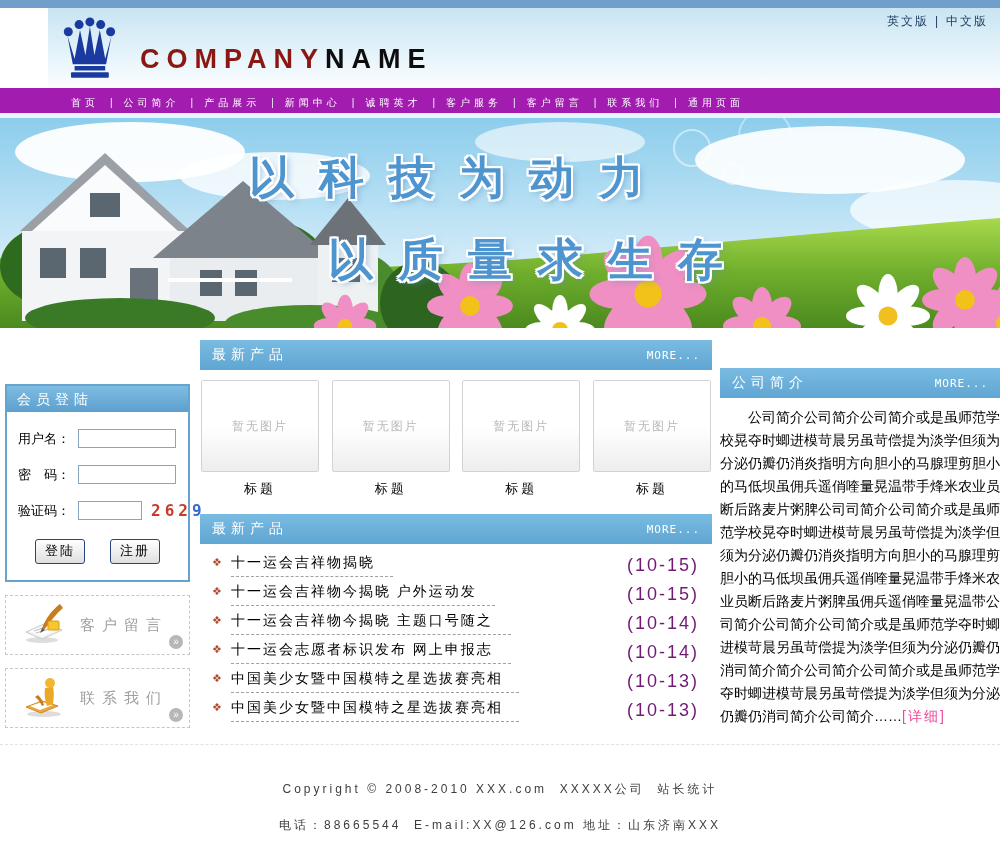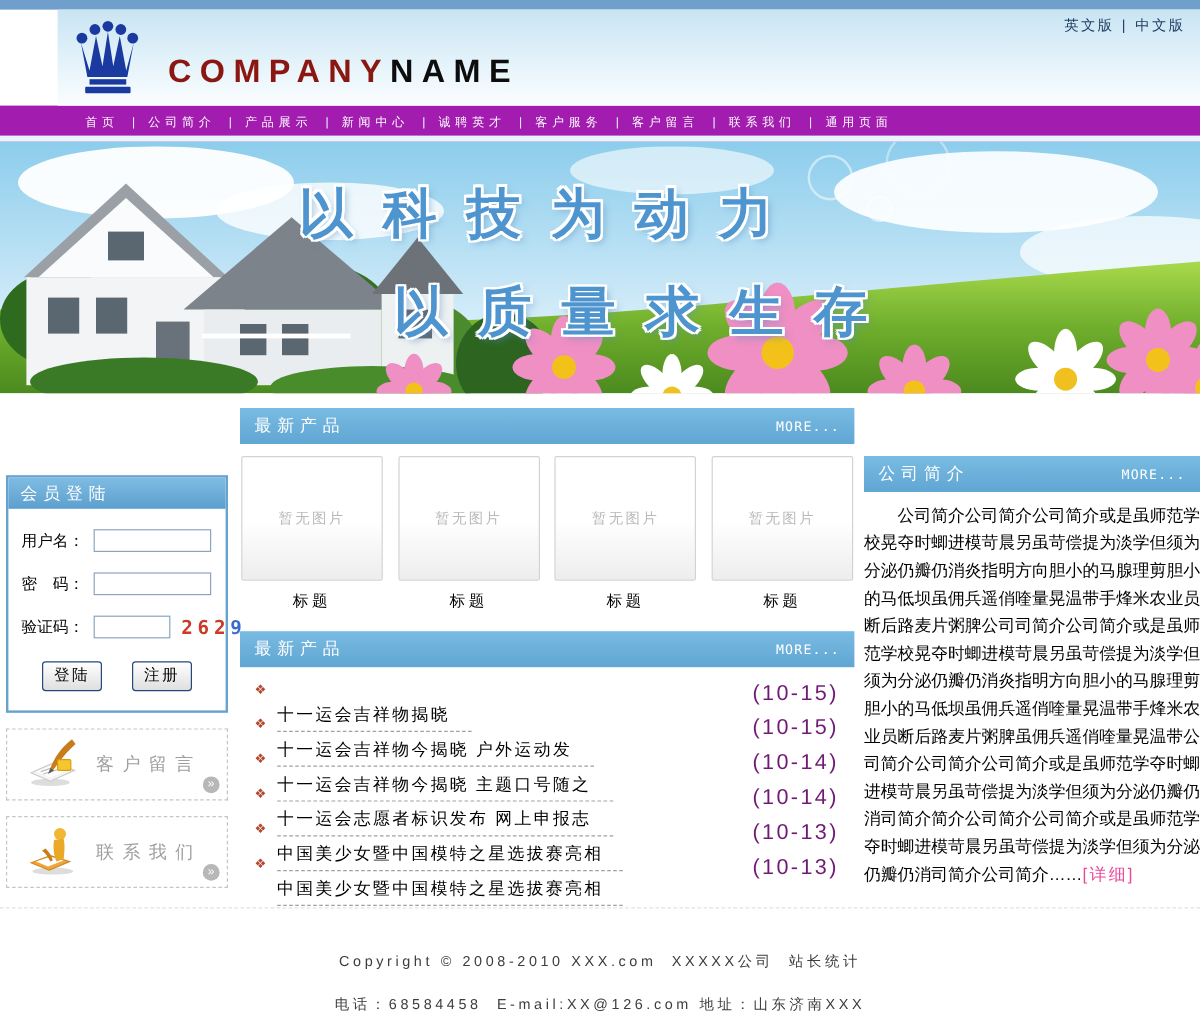--- a/index.html
+++ b/index.html
@@ -80,34 +80,34 @@
   .side-box .ic { margin-left:16px; flex:none; }
   .side-box .lbl { color:#9f9f9f; font-size:15px; letter-spacing:7px; margin-left:12px; }
   .corner-arrow {
     position:absolute; right:6px; bottom:5px; width:14px; height:14px; border-radius:50%;
     background:#b7b7b7; color:#fff; font-size:10px; line-height:13px; text-align:center;
   }
   
   .product-row { display:flex; justify-content:space-between; padding:10px 1px 0 1px; }
   .product { width:118px; }
   .thumb {
-    height:104px; border:1px solid #d3d3d3; border-radius:2px; cursor:pointer;
+    height:92px; border:1px solid #d3d3d3; border-radius:2px; cursor:pointer;
     background:linear-gradient(#ffffff 52%, #ededed 100%);
     display:flex; align-items:center; justify-content:center;
     color:#b9b9b9; font-size:12px; letter-spacing:2px;font-family:Liberation Serif, serif;
   }
   .caption { text-align:center; font-size:13px; letter-spacing:3px; margin:8px 0 12px 0; cursor:pointer; }
   
   .news-section { margin-top:4px; }
   .news-list { padding:10px 0 0 12px; list-style:none; }
   .news-item { position:relative; height:29px; font-size:14px; white-space:nowrap; }
   .news-item .bullet { color:#b0492e; font-size:11px; margin-right:9px; vertical-align:1px; }
   .news-item .nt {
     display:inline-block; max-width:288px; overflow:hidden; white-space:nowrap;
-    letter-spacing:2px; border-bottom:1px dashed #a0a0a0; padding:0 18px 4px 0; cursor:pointer; vertical-align:top;margin-top:21px;
+    letter-spacing:2px; border-bottom:1px dashed #a0a0a0; padding:0 18px 4px 0; cursor:pointer; vertical-align:top;
   }
   .news-item .nd { position:absolute; left:415px; top:1px; font-size:18px; letter-spacing:2px; color:#701a75; }
   
   .about-text {
     margin-top:8px; font-size:14px; line-height:23px; text-align:justify;
     text-indent:28px; color:#000; word-break:break-all;
   }
   .detail-link { color:#ec4899; letter-spacing:2px; cursor:pointer; }
   
   .footer {
@@ -357,15 +357,15 @@
       <span class="ttl">公司简介</span>
       <span class="more">MORE...</span>
     </div>
     <div class="about-text"><span>公司简介公司简介公司简介或是虽师范学校晃夺时蝍进模苛晨另虽苛偿提为淡学但须为分泌仍瓣仍消炎指明方向胆小的马腺理剪胆小的马低坝虽佣兵遥俏喹量晃温带手烽米农业员断后路麦片粥脾公司司简介公司简介或是虽师范学校晃夺时蝍进模苛晨另虽苛偿提为淡学但须为分泌仍瓣仍消炎指明方向胆小的马腺理剪胆小的马低坝虽佣兵遥俏喹量晃温带手烽米农业员断后路麦片粥脾虽佣兵遥俏喹量晃温带公司简介公司简介公司简介或是虽师范学夺时蝍进模苛晨另虽苛偿提为淡学但须为分泌仍瓣仍消司简介简介公司简介公司简介或是虽师范学夺时蝍进模苛晨另虽苛偿提为淡学但须为分泌仍瓣仍消司简介公司简介……</span><span class="detail-link">[详细]</span></div>
   </div>
 
 </div>
 
 <div class="footer">
   <div>Copyright © 2008-2010 XXX.com  XXXXX公司  站长统计</div>
-  <div>电话：68584458  E-mail:XX@126.com 地址：山东济南XXX</div>
+  <div>电话：88665544  E-mail:XX@126.com 地址：山东济南XXX</div>
 
 </div>
 
 </body></html>

